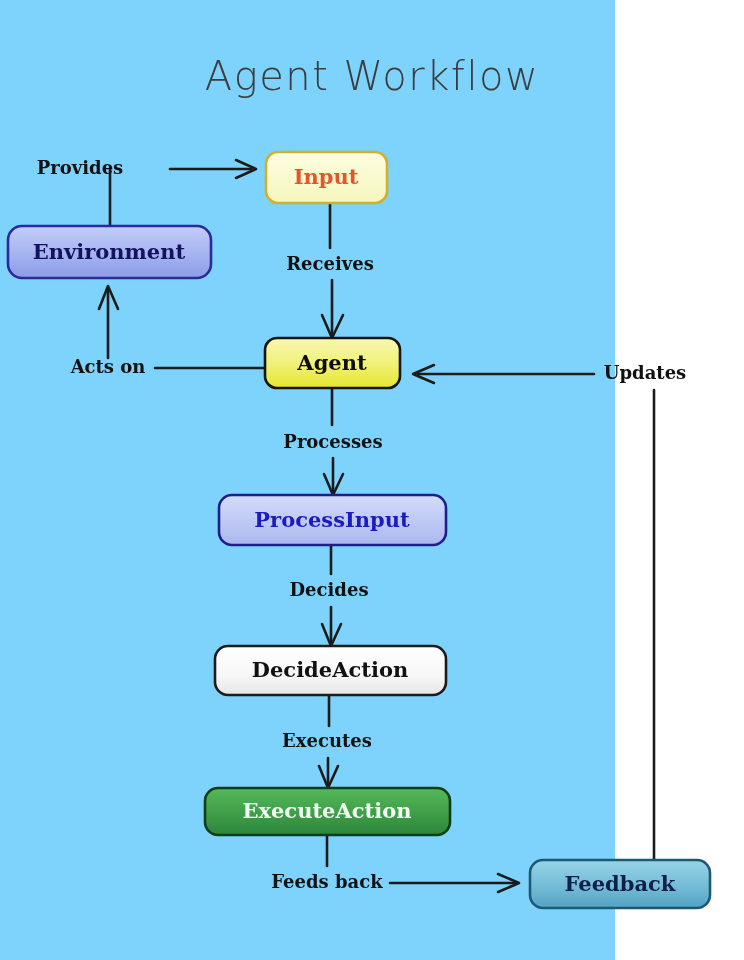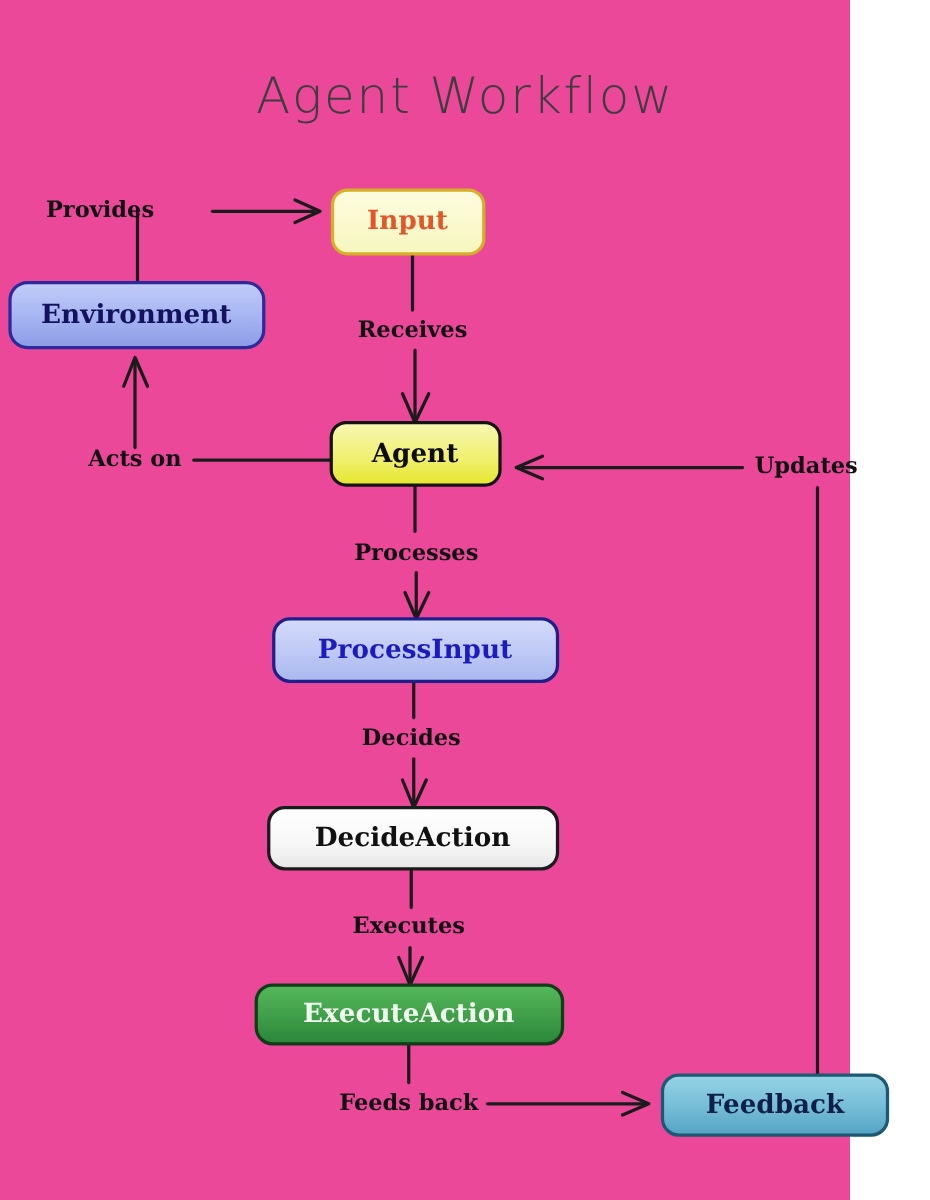--- a/index.html
+++ b/index.html
@@ -8,23 +8,23 @@
     background: #ffffff;
   }
   body {
     width: 744px;
     height: 960px;
     overflow: hidden;
     font-family: "DejaVu Sans", sans-serif;
   }
   #canvas {
     position: relative;
-    width: 680px;
+    width: 615px;
     height: 960px;
-    background: #ec4899;
+    background: #7dd3fc;
   }
   svg.diagram {
     position: absolute;
     top: 0;
     left: 0;
     width: 744px;
     height: 960px;
   }
   .title-text {
     font-family: "DejaVu Sans", sans-serif;

